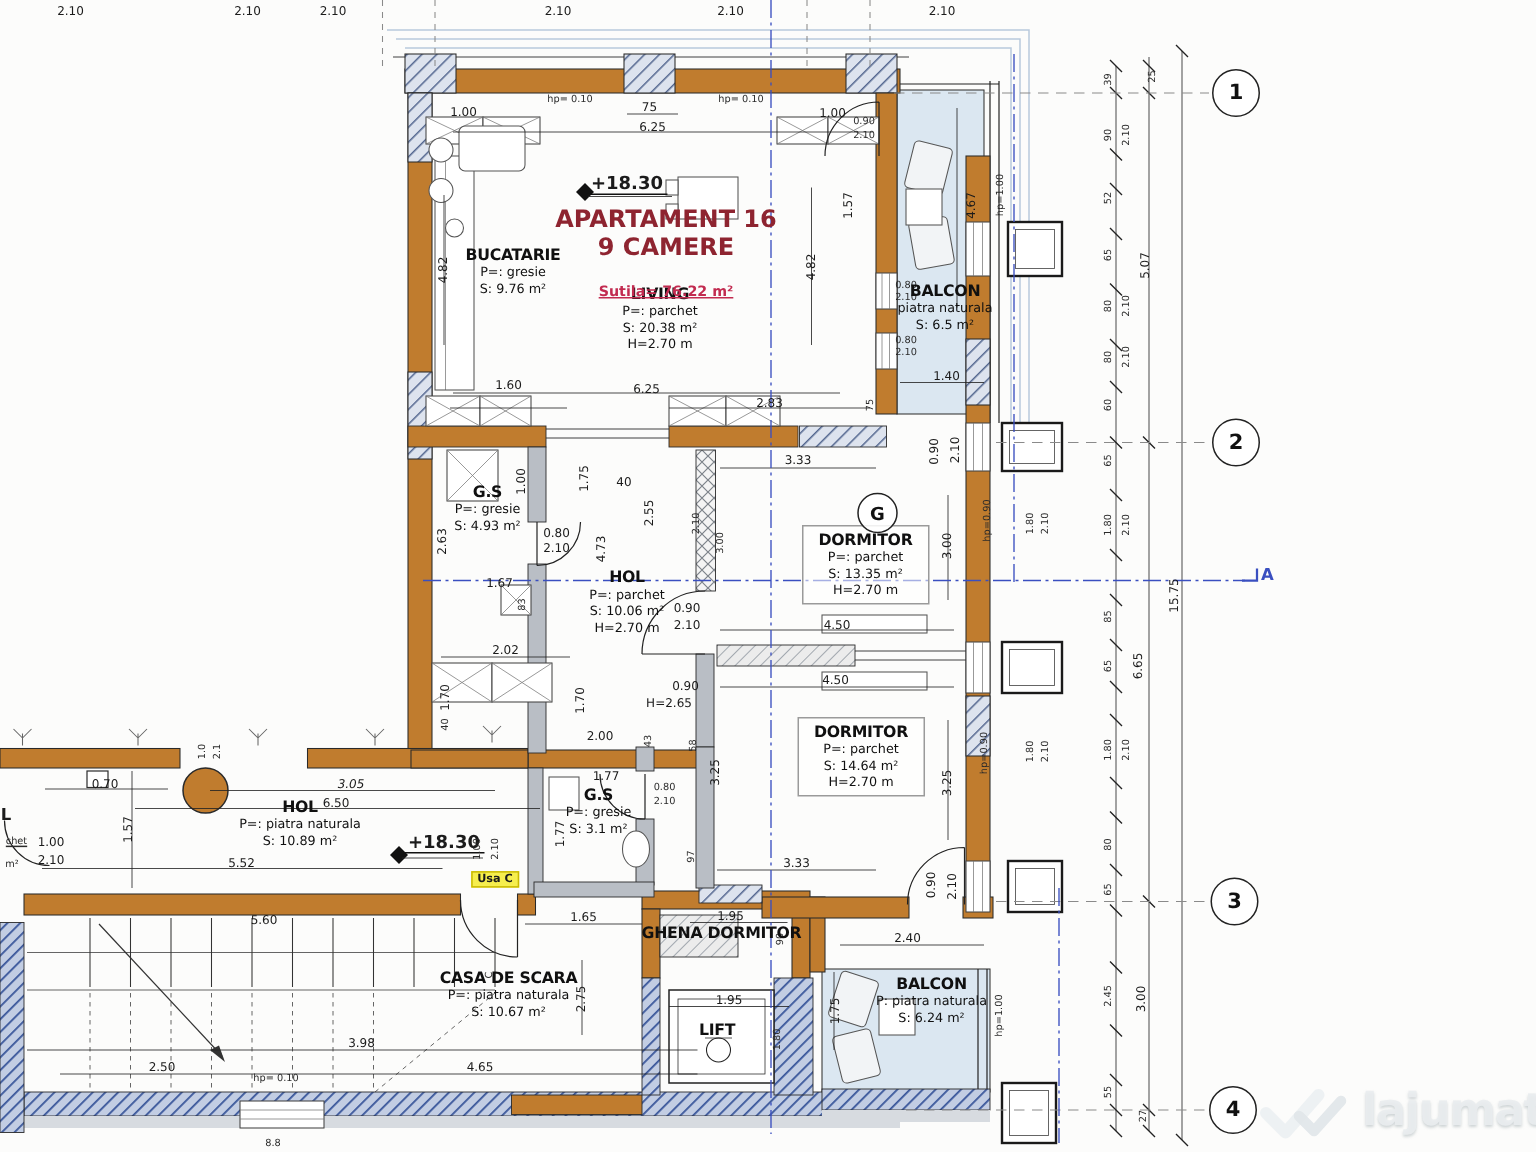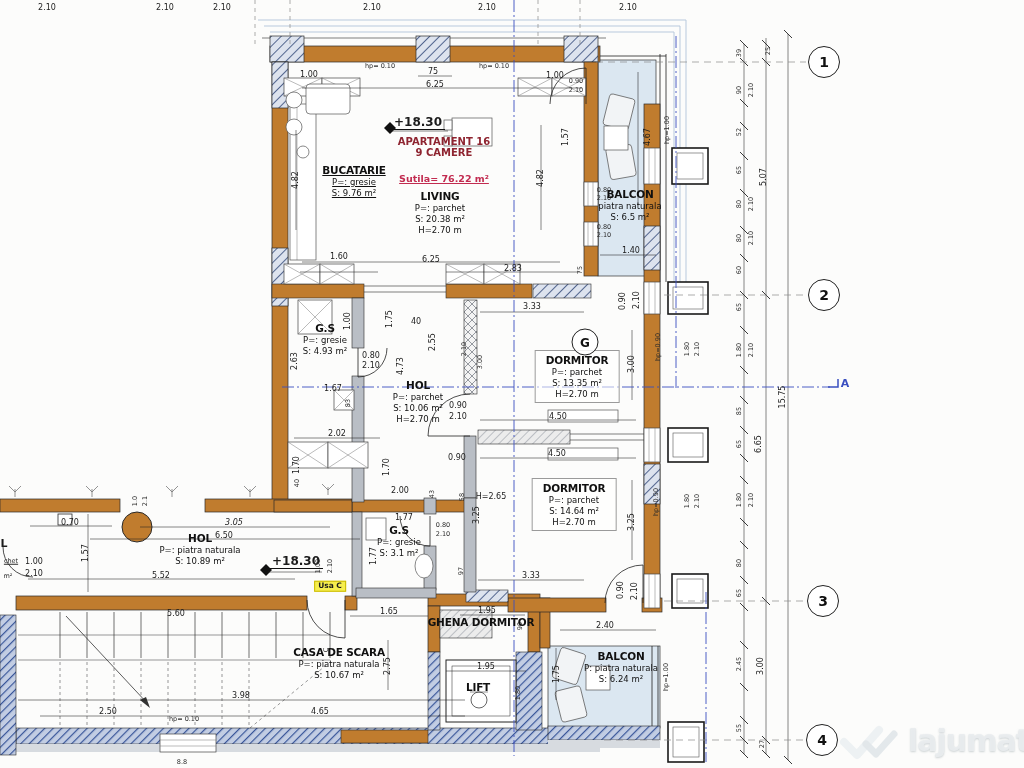--- a/index.html
+++ b/index.html
@@ -20,21 +20,21 @@
   .room .rline{font-size:8.5px;margin-top:1px;white-space:nowrap;}
   .room .rline:empty,.room .rname:empty{display:none;}
   .room.boxed{border:1px solid #9a9a9a;padding:3px 10px;background:rgba(255,255,255,.55);}
   
   .bubble{position:absolute;width:30px;height:30px;border:1.6px solid #222;border-radius:50%;
           background:rgba(255,255,255,.85);display:flex;align-items:center;justify-content:center;
           font-weight:bold;font-size:14px;color:#111;transform:translate(-50%,-50%);}
   .bubble.sm{width:25px;height:25px;font-size:12px;}
   
   .title{position:absolute;left:444px;top:136px;transform:translateX(-50%);text-align:center;}
-  .title .t1,.title .t2{color:#8e2430;font-weight:bold;font-size:10px;white-space:nowrap;}
+  .title .t1,.title .t2{color:#8e2430;font-weight:bold;font-size:16px;white-space:nowrap;}
   .title .t3{color:#c22b50;font-weight:bold;font-size:9.5px;text-decoration:underline;white-space:nowrap;margin-top:15px;}
   
   .watermark{position:absolute;left:836px;top:716px;display:flex;align-items:center;gap:2px;}
   .wm-text{font-weight:bold;font-size:30px;letter-spacing:-1px;color:rgba(233,237,239,.92);
            text-shadow:0 1px 2px rgba(168,178,183,.55);}
 </style>
 </head>
 <body>
 
 <div id="stage">
@@ -334,21 +334,21 @@
       <div class="lbl sm" style="left: 480px; top: 362px; transform: translate(-50%, -50%) rotate(-90deg);">3.00</div>
       <div class="lbl" style="left: 632px; top: 364px; transform: translate(-50%, -50%) rotate(-90deg);">3.00</div>
       <div class="lbl" style="left: 333px; top: 389px; transform: translate(-50%, -50%);">1.67</div>
       <div class="lbl sm" style="left: 348px; top: 403px; transform: translate(-50%, -50%) rotate(-90deg);">83</div>
       <div class="lbl" style="left: 458px; top: 406px; transform: translate(-50%, -50%);">0.90</div>
       <div class="lbl" style="left: 458px; top: 417px; transform: translate(-50%, -50%);">2.10</div>
       <div class="lbl" style="left: 337px; top: 434px; transform: translate(-50%, -50%);">2.02</div>
       <div class="lbl" style="left: 558px; top: 417px; transform: translate(-50%, -50%);">4.50</div>
       <div class="lbl" style="left: 557px; top: 454px; transform: translate(-50%, -50%);">4.50</div>
       <div class="lbl" style="left: 457px; top: 458px; transform: translate(-50%, -50%);">0.90</div>
-      <div class="lbl" style="left: 446px; top: 497px; transform: translate(-50%, -50%); margin-left: 45px;">H=2.65</div>
+      <div class="lbl" style="left: 446px; top: 469px; transform: translate(-50%, -50%);">H=2.65</div>
       <div class="lbl" style="left: 297px; top: 465px; transform: translate(-50%, -50%) rotate(-90deg);">1.70</div>
       <div class="lbl sm" style="left: 297px; top: 483px; transform: translate(-50%, -50%) rotate(-90deg);">40</div>
       <div class="lbl" style="left: 387px; top: 467px; transform: translate(-50%, -50%) rotate(-90deg);">1.70</div>
       <div class="lbl" style="left: 400px; top: 491px; transform: translate(-50%, -50%);">2.00</div>
       <div class="lbl sm" style="left: 432px; top: 494px; transform: translate(-50%, -50%) rotate(-90deg);">43</div>
       <div class="lbl sm" style="left: 462px; top: 497px; transform: translate(-50%, -50%) rotate(-90deg);">58</div>
       <div class="lbl" style="left: 477px; top: 515px; transform: translate(-50%, -50%) rotate(-90deg);">3.25</div>
       <div class="lbl" style="left: 632px; top: 522px; transform: translate(-50%, -50%) rotate(-90deg);">3.25</div>
       <div class="lbl" style="left: 404px; top: 518px; transform: translate(-50%, -50%);">1.77</div>
       <div class="lbl" style="left: 374px; top: 556px; transform: translate(-50%, -50%) rotate(-90deg);">1.77</div>
@@ -417,21 +417,21 @@
       <div class="lbl sm" style="left: 739px; top: 728px; transform: translate(-50%, -50%) rotate(-90deg);">55</div>
       <div class="lbl sm" style="left: 762px; top: 744px; transform: translate(-50%, -50%) rotate(-90deg);">27</div>
       <div class="lbl" style="left: 759px; top: 444px; transform: translate(-50%, -50%) rotate(-90deg);">6.65</div>
       <div class="lbl" style="left: 761px; top: 666px; transform: translate(-50%, -50%) rotate(-90deg);">3.00</div>
       <div class="lbl" style="left: 783px; top: 397px; transform: translate(-50%, -50%) rotate(-90deg);">15.75</div>
       <div class="lbl secA" style="left: 845px; top: 383px; transform: translate(-50%, -50%);">A</div>
     </div>
 
 <div>
 
-<div class="room" style="left: 354px; top: 164px; text-decoration: underline;">
+<div class="room" style="left: 342px; top: 164px;">
       <div class="rname">BUCATARIE</div>
       <div class="rline">P=: gresie</div>
       <div class="rline">S: 9.76 m²</div>
 
     </div>
       <div class="room" style="left: 440px; top: 190px;">
       <div class="rname">LIVING</div>
       <div class="rline">P=: parchet</div>
       <div class="rline">S: 20.38 m²</div>
       <div class="rline">H=2.70 m</div>

